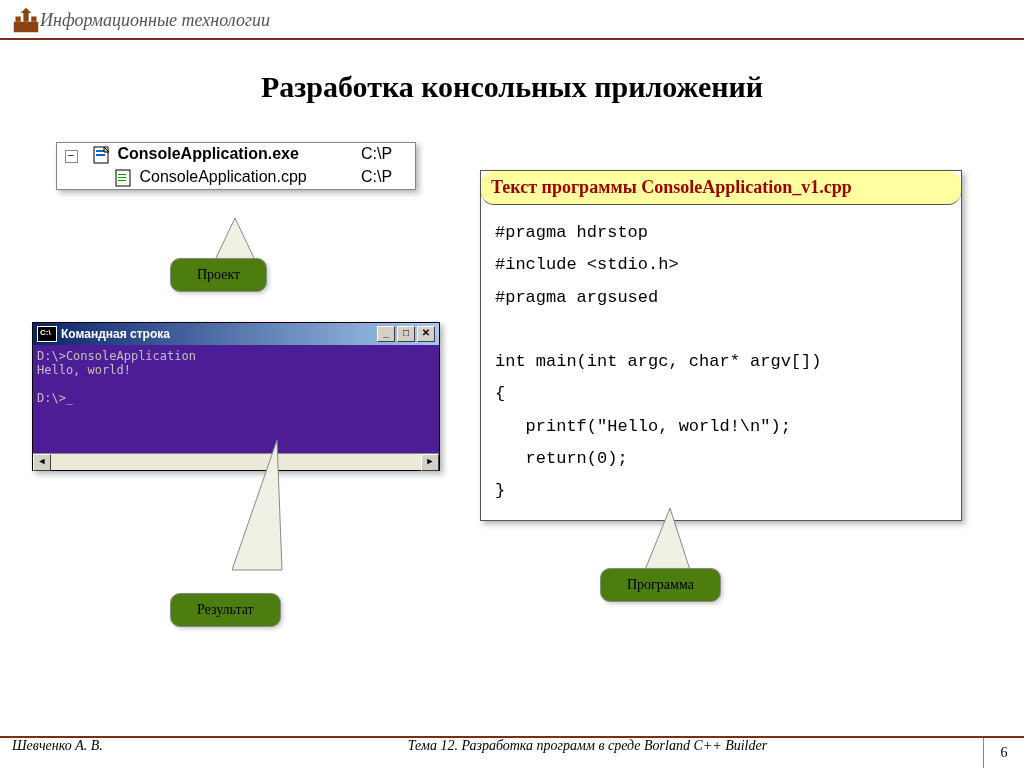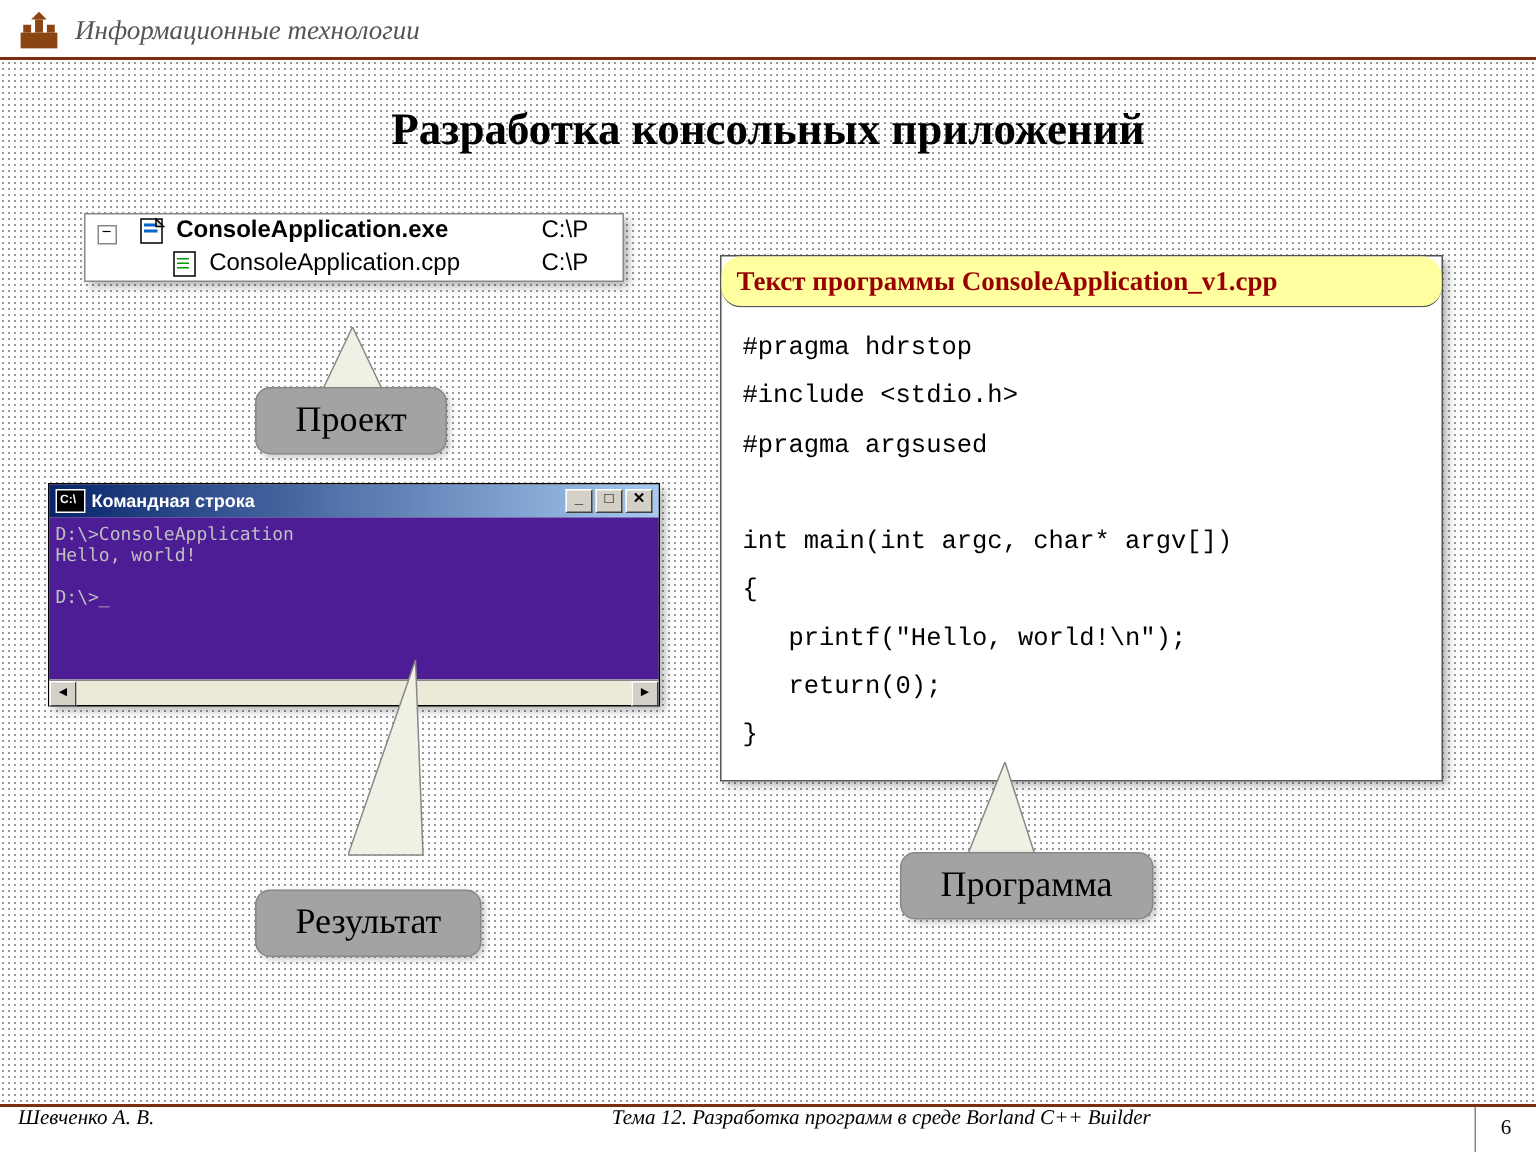--- a/index.html
+++ b/index.html
@@ -20,21 +20,20 @@
   z-index: 0;
 }
 .header {
   position: relative;
   border-bottom: 2px solid #7c2e12;
   padding: 6px 12px 4px 12px;
   background: #fff;
   z-index: 2;
   display: flex;
   align-items: center;
-  gap: 10px;
 }
 .header-icon {
   width: 28px; height: 28px;
   display: inline-block;
 }
 .header-icon svg { width: 100%; height: 100%; }
 .header-title {
   font-style: italic;
   font-size: 18px;
   color: #555;
@@ -71,25 +70,25 @@
   margin-right: 4px;
 }
 .file-icon {
   display: inline-block;
   width: 18px; height: 18px;
   vertical-align: middle;
   margin-right: 2px;
 }
 .callout {
   position: absolute;
-  background: #a3a3a3;
+  background: #4d7c0f;
   border: 1px solid #888;
   border-radius: 10px;
   padding: 8px 26px;
-  font-size: 24px;
+  font-size: 14px;
   text-align: center;
   z-index: 3;
   box-shadow: 2px 2px 4px rgba(0,0,0,0.2);
 }
 .callout-project { top: 258px; left: 170px; }
 .callout-result { top: 593px; left: 170px; }
 .callout-program { top: 568px; left: 600px; }
 .pointer {
   position: absolute;
   z-index: 2;

